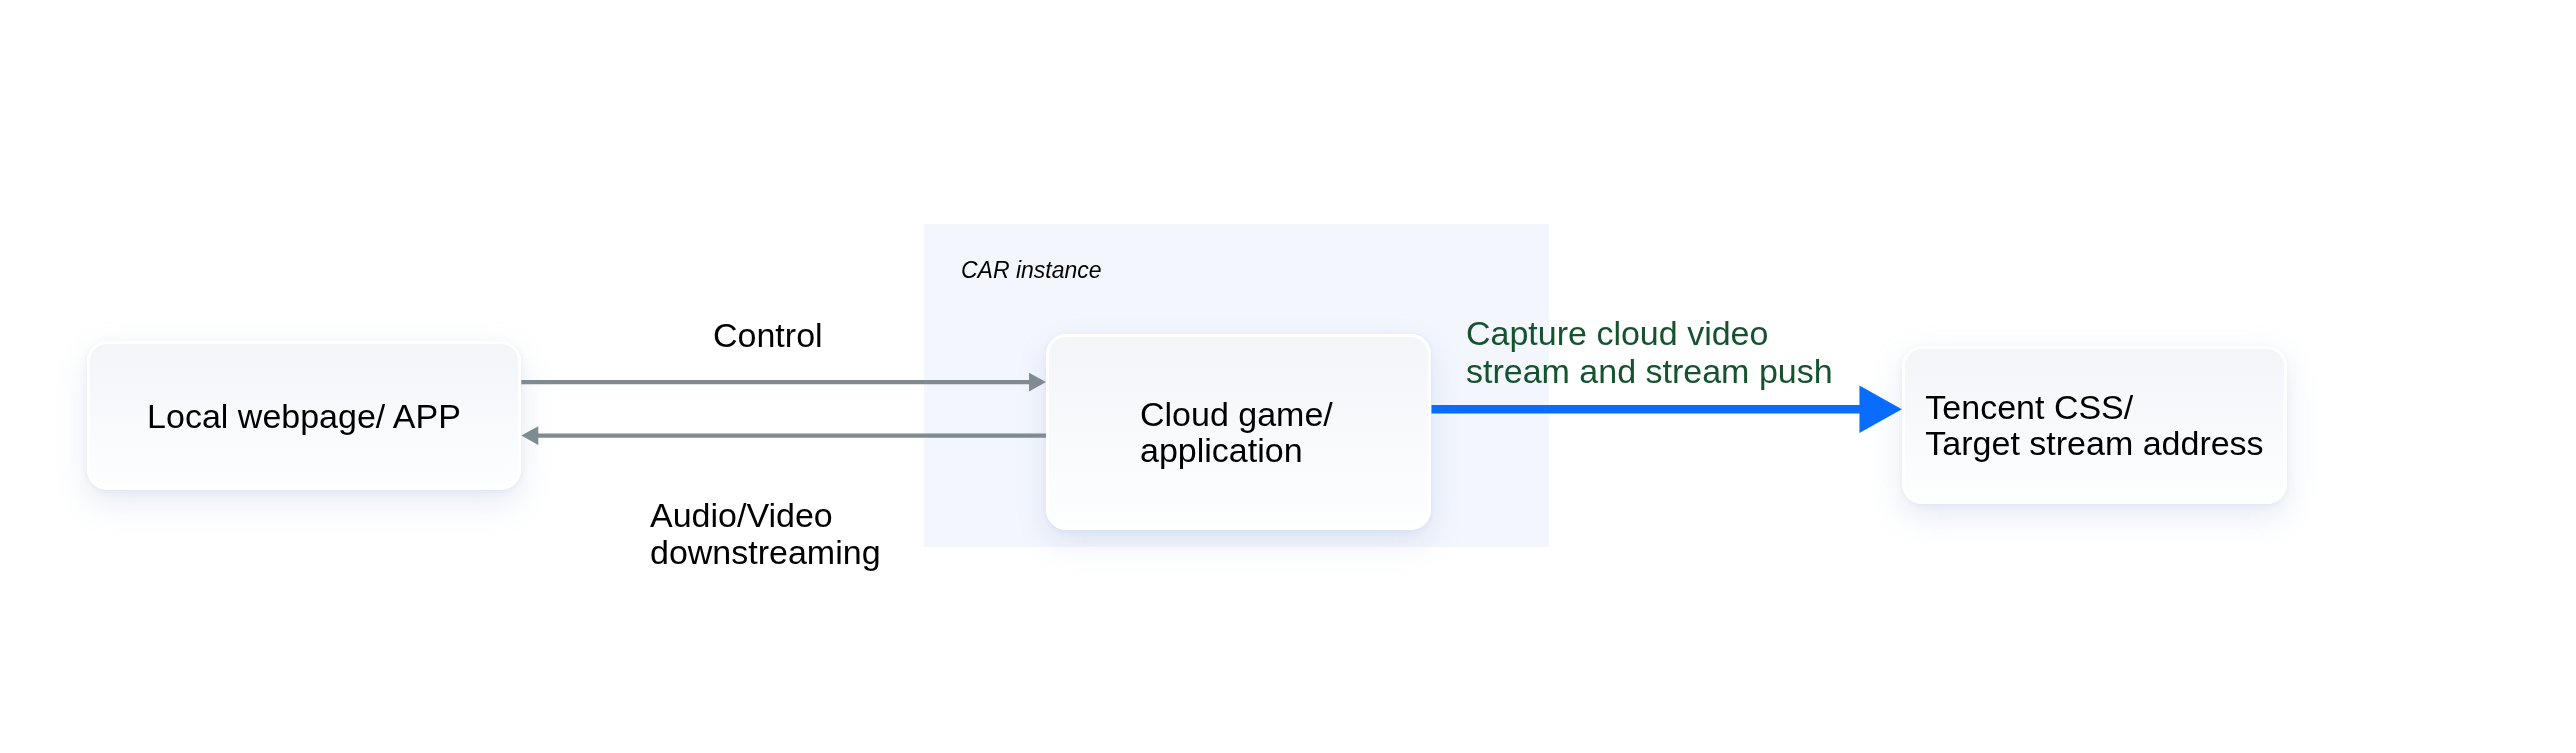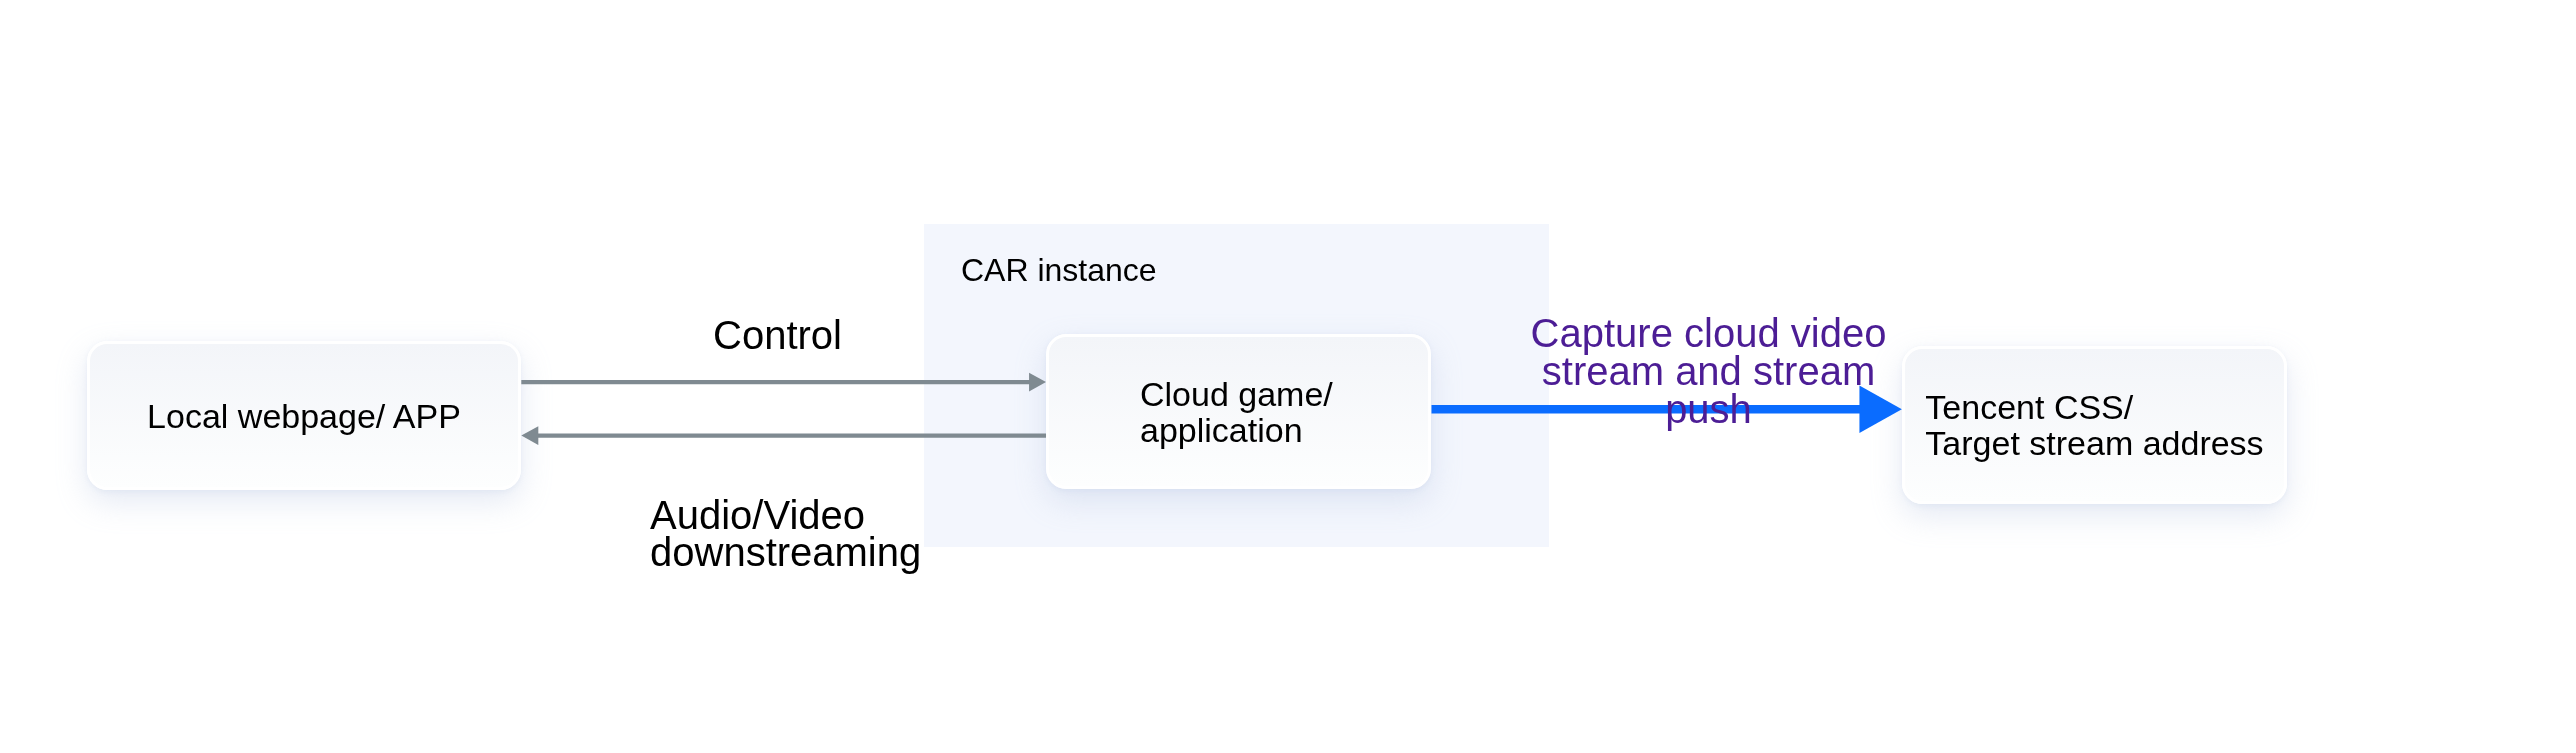--- a/index.html
+++ b/index.html
@@ -1,34 +1,34 @@
 <!DOCTYPE html>
 <html style="font-size:13.6px"><head>
 <meta charset="utf-8">
 <style>
   html, body { margin: 0; padding: 0; background: #ffffff; }
   body { width: 2576px; height: 754px; position: relative; overflow: hidden;
          font-family: "Liberation Sans", "DejaVu Sans", sans-serif; color: #000; }
   .abs { position: absolute; }
   .panel { left: 924px; top: 224px; width: 625px; height: 323px; background: #F3F6FD; }
-  .panel-title { left: 961px; top: 250px; font-size: 32px; line-height: 41px; white-space: nowrap; }
+  .panel-title { left: 961px; top: 250px; font-size: 23px; line-height: 41px; white-space: nowrap; font-style: italic; }
   .node { box-sizing: border-box; border: 3.4px solid #ffffff; border-radius: 20.4px;
           background: linear-gradient(180deg, #F3F5F9 0%, #FDFEFE 100%);
           box-shadow: 0 12px 31px rgba(170, 185, 220, 0.30), 0 1.7px 5.1px rgba(170,185,220,0.15);
           display: flex; align-items: center; }
   .node-text { font-size: 34px; line-height: 36px; white-space: pre-line; }
   .node-local { left: 87px; top: 341px; width: 434px; height: 149px; justify-content: center; }
-  .node-cloud { left: 1046px; top: 334px; width: 385px; height: 155px; justify-content: flex-start; padding-left: 91px; }
+  .node-cloud { left: 1046px; top: 334px; width: 385px; height: 196px; justify-content: flex-start; padding-left: 91px; }
   .node-cloud .node-text { text-align: left; }
   .node-tencent { left: 1902px; top: 346px; width: 385px; height: 158px; justify-content: center; }
   .node-tencent .node-text { text-align: left; }
-  .label { font-size: 40px; line-height: 37px; white-space: pre-line; }
+  .label { font-size: 34px; line-height: 37px; white-space: pre-line; }
   .label-control { left: 713px; top: 317px; }
   .label-av { left: 650px; top: 458px; text-align: left; margin-top: 39px; }
-  .label-capture { left: 1496px; top: 314px; width: 425px; text-align: center; color: #4c1d95; line-height: 38px; }
+  .label-capture { left: 1466px; top: 314px; width: 425px; color: #14532d; line-height: 38px; }
   svg.arrows { position: absolute; left: 0; top: 0; width: 2576px; height: 754px; pointer-events: none; }
 </style>
 </head>
 <body>
 
 <div class="abs panel"></div>
 <div class="abs panel-title">CAR instance</div>
 
 <div class="abs node node-local">
   <span class="node-text">Local webpage/ APP</span>

